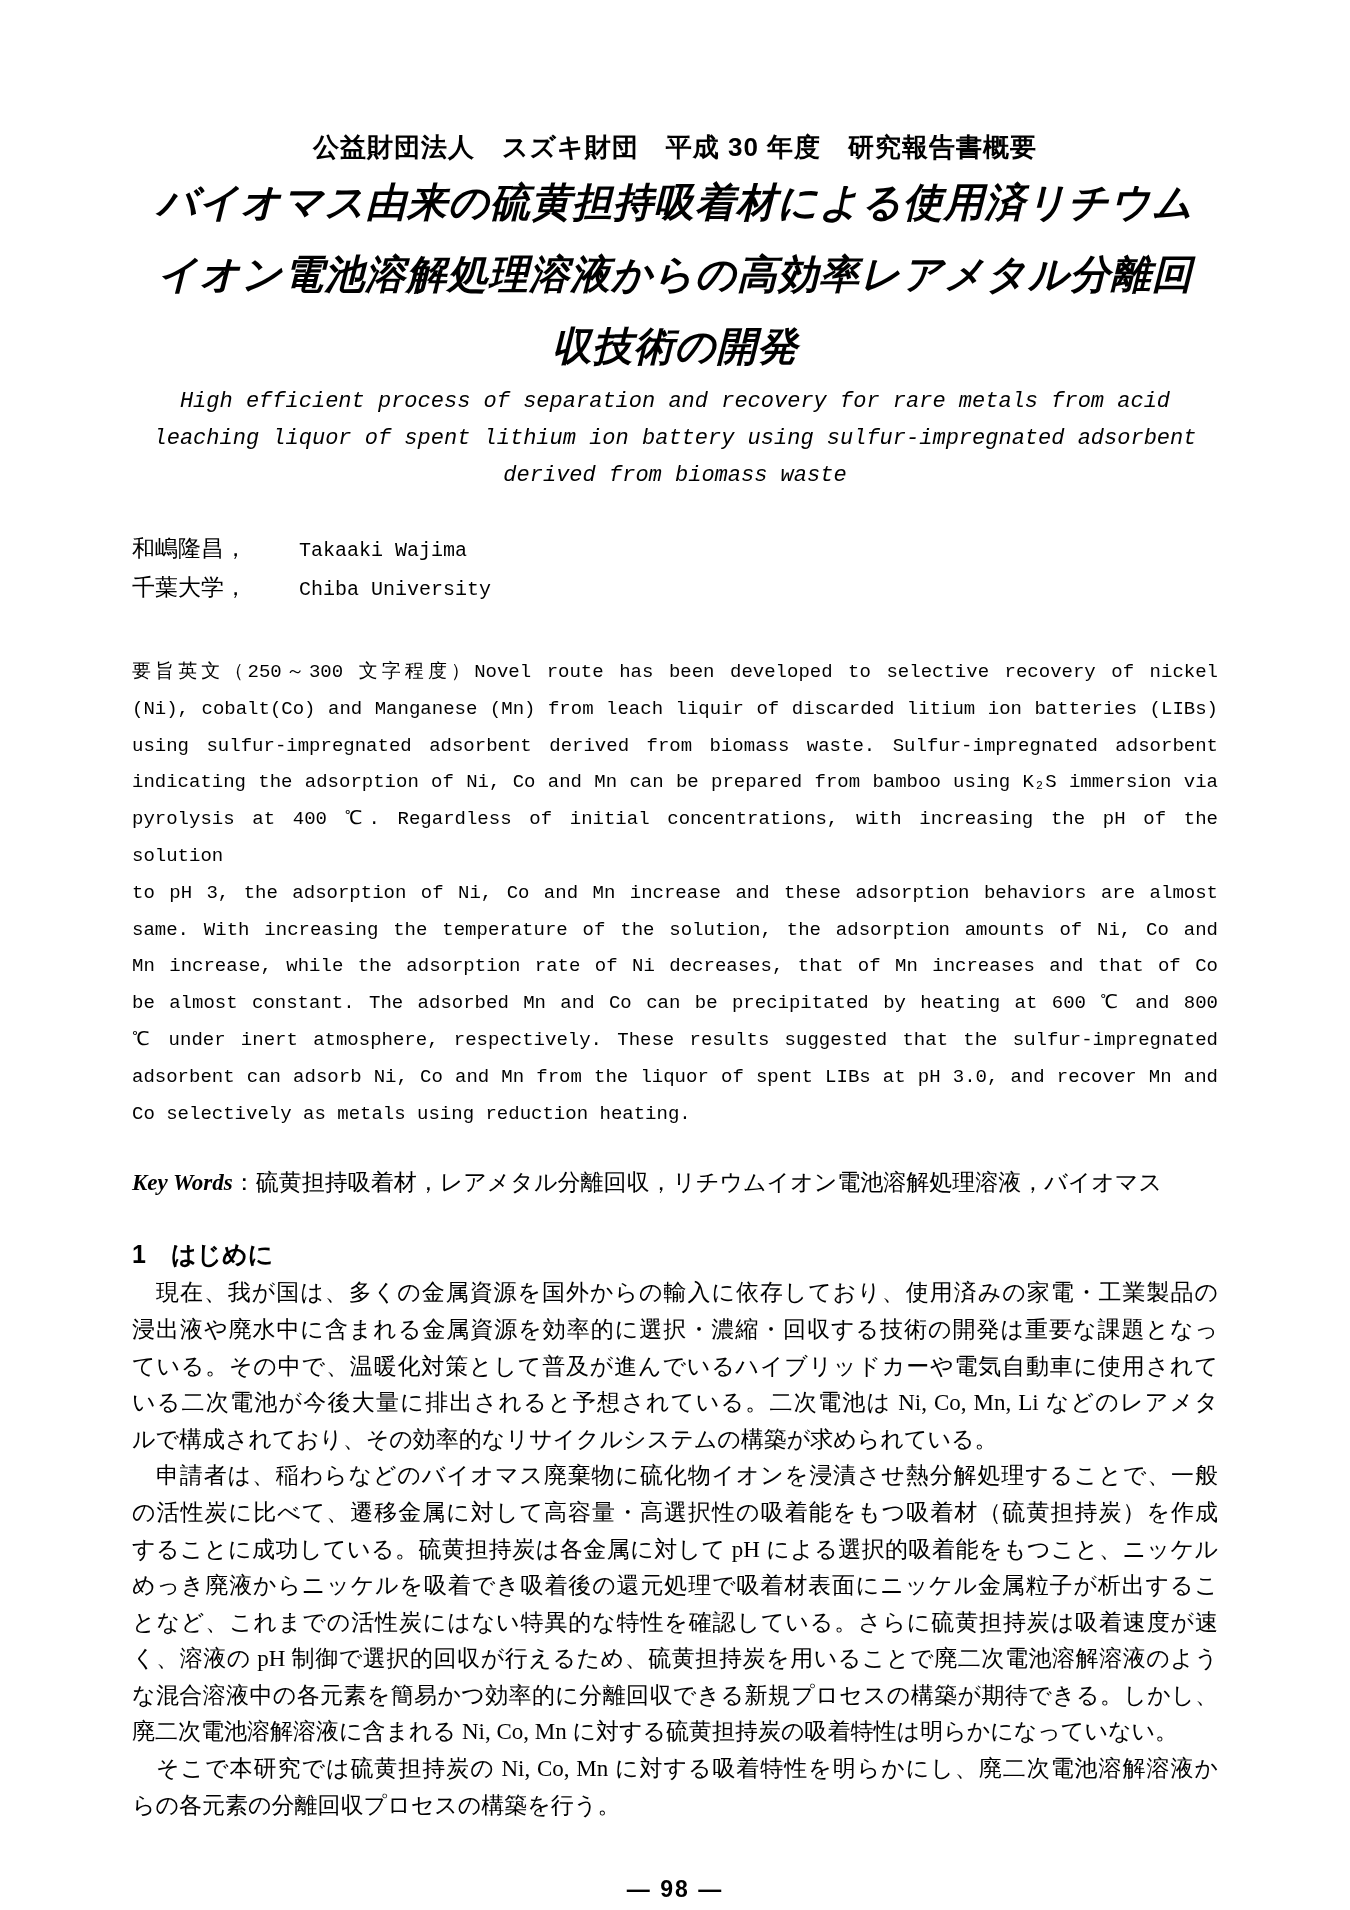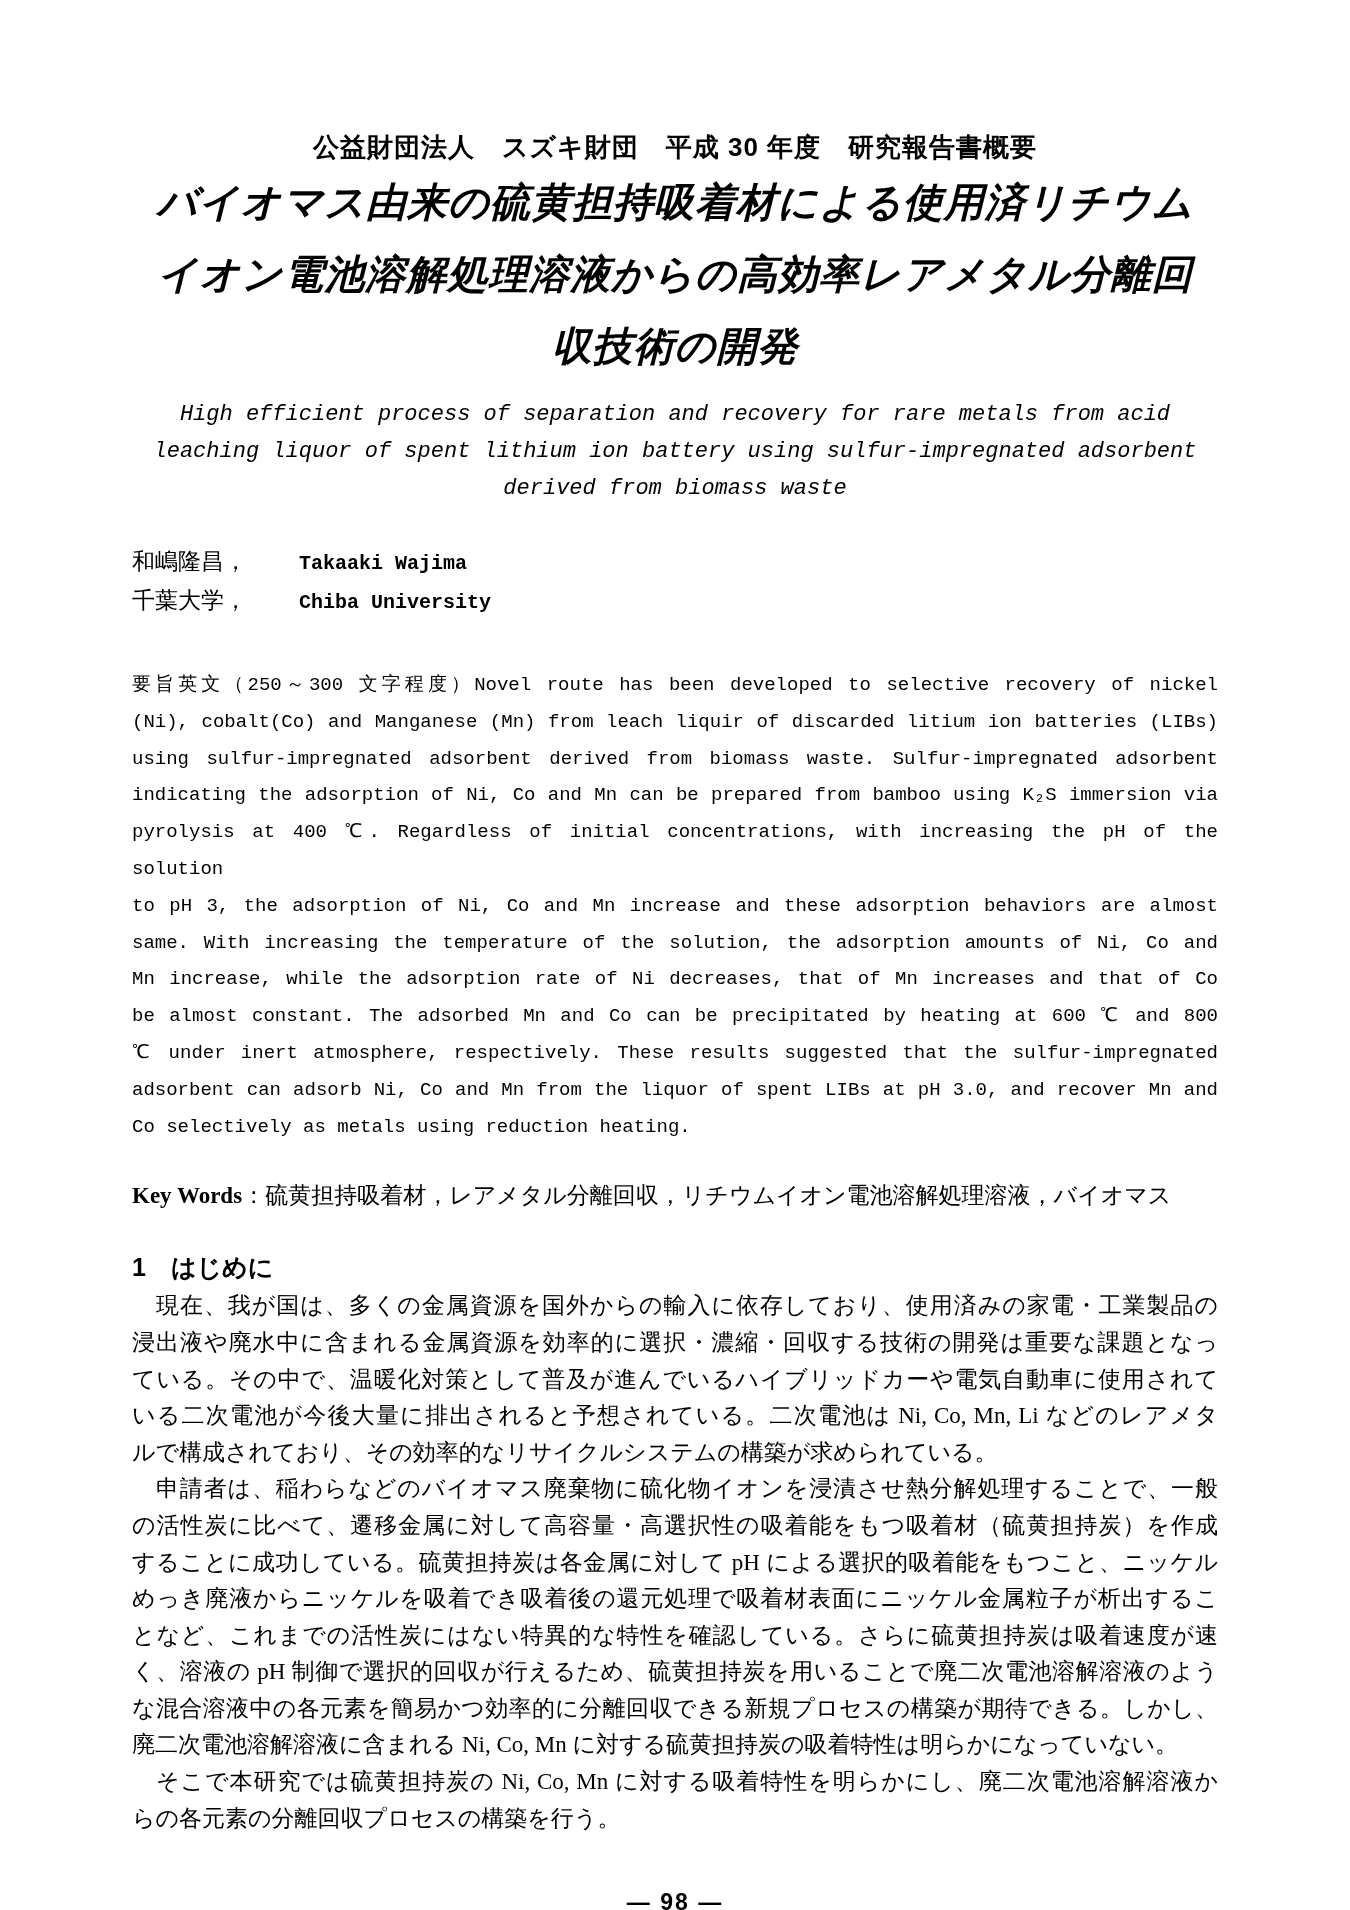--- a/index.html
+++ b/index.html
@@ -35,40 +35,39 @@
     white-space: nowrap;
   }
   .title-ja {
     margin-top: 4px;
     font-size: 40px;
     line-height: 72px;
     font-weight: 600;
     letter-spacing: 1px;
   }
   .title-en {
-    margin-top: 14px;
+    margin-top: 1px;
     font-size: 22px;
     line-height: 37px;
   }
   .center .line { text-align: center; font-style: italic; }
 
   .authors {
     margin-top: 36px;
     font-size: 23px;
     line-height: 37px;
   }
   .author-row .jp {
     display: inline-block;
     width: 167px;
     font-family: "Liberation Serif", "DejaVu Serif", serif;
   }
   .author-row .en {
     font-family: "Liberation Mono", "DejaVu Sans Mono", monospace;
     font-size: 20px;
-    font-weight: bold;
   }
 
   .abstract {
     margin-top: 46px;
     font-size: 19px;
     line-height: 36.8px;
   }
   .justify .line {
     text-align: justify;
     text-align-last: justify;
@@ -76,20 +75,21 @@
   .justify .line.last {
     text-align-last: left;
   }
 
   .keywords {
     margin-top: 32px;
     font-size: 23px;
     line-height: 37px;
   }
   .kw-label {
+    font-style: italic;
     font-weight: bold;
   }
 
   .sec-heading {
     margin-top: 34px;
     font-size: 25px;
     line-height: 38px;
     font-weight: 700;
   }
 

